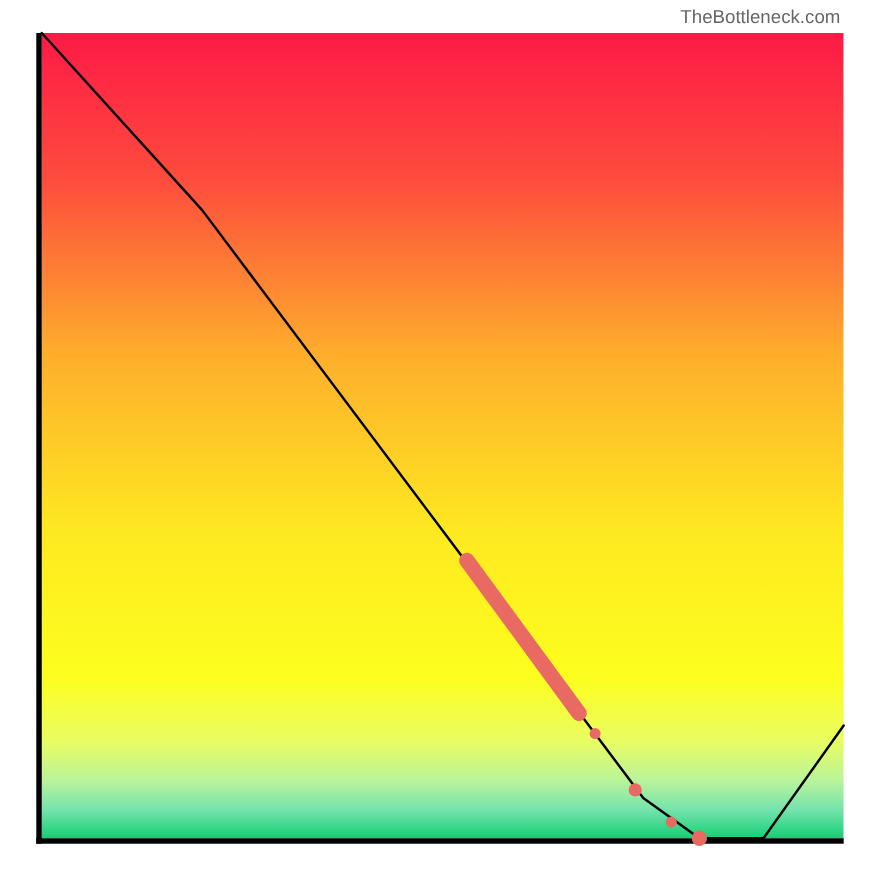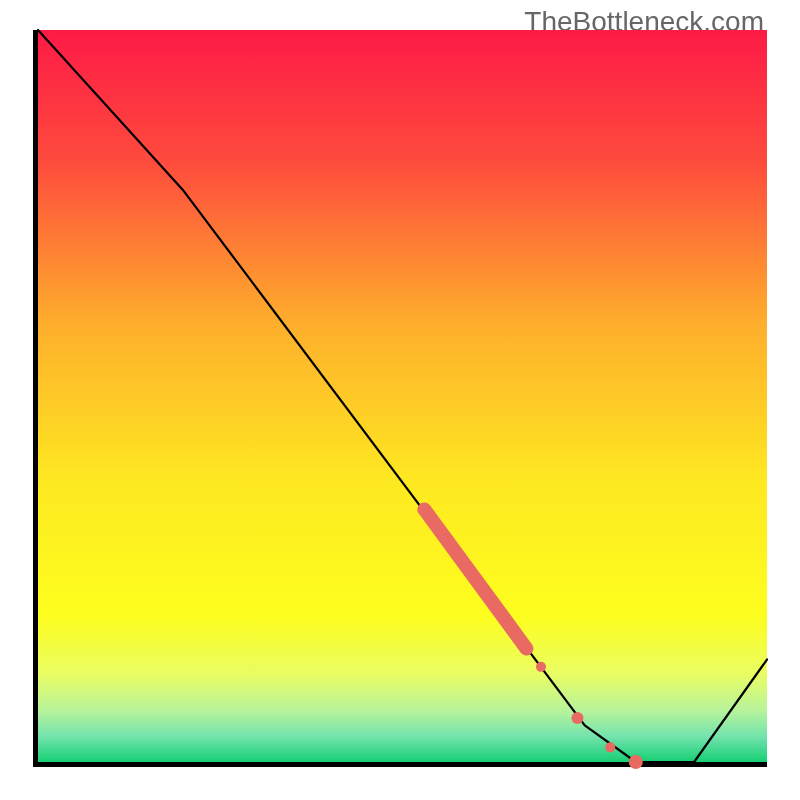--- a/index.html
+++ b/index.html
@@ -29,21 +29,21 @@
     position: absolute;
     inset: 0;
     width: 100%;
     height: 100%;
   }
   .watermark {
     position: absolute;
     top: 6px;
     right: 36px;
     font-family: Arial, Helvetica, sans-serif;
-    font-size: 28px;
+    font-size: 17px;
     color: #666666;
     font-weight: 500;
   }
   svg.curve {
     position: absolute;
     left: 0;
     top: 0;
     width: 100%;
     height: 100%;
     overflow: visible;

